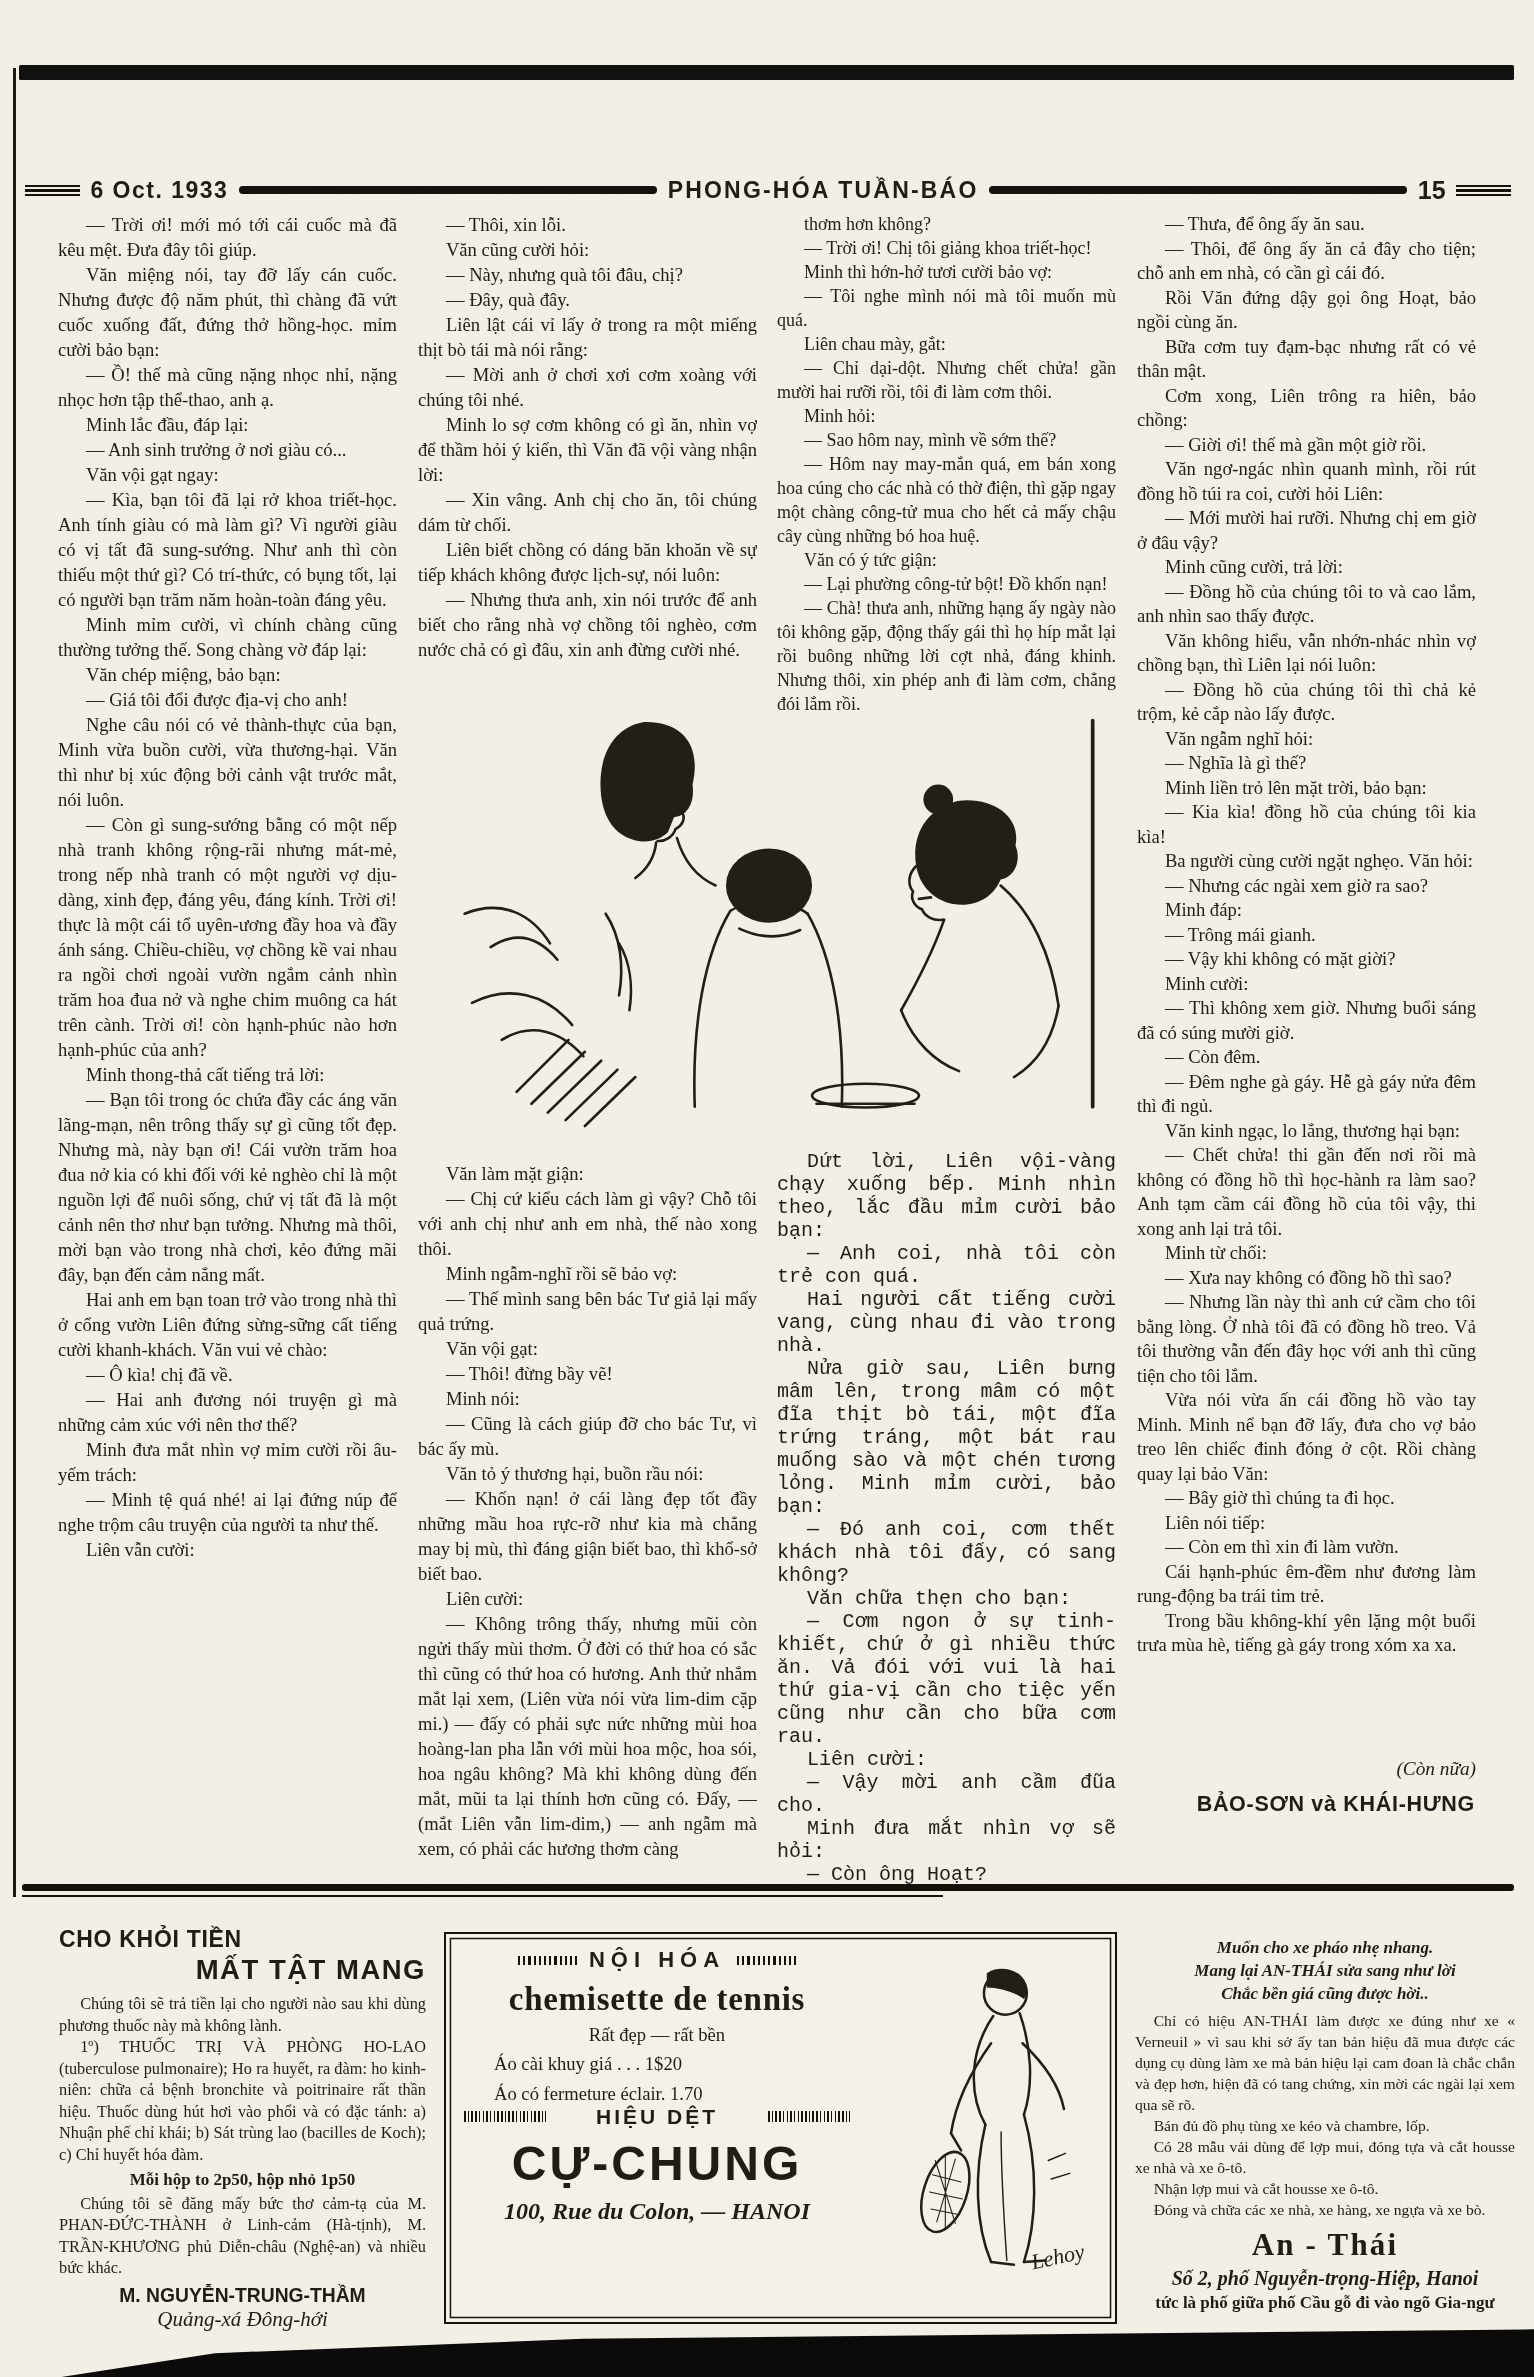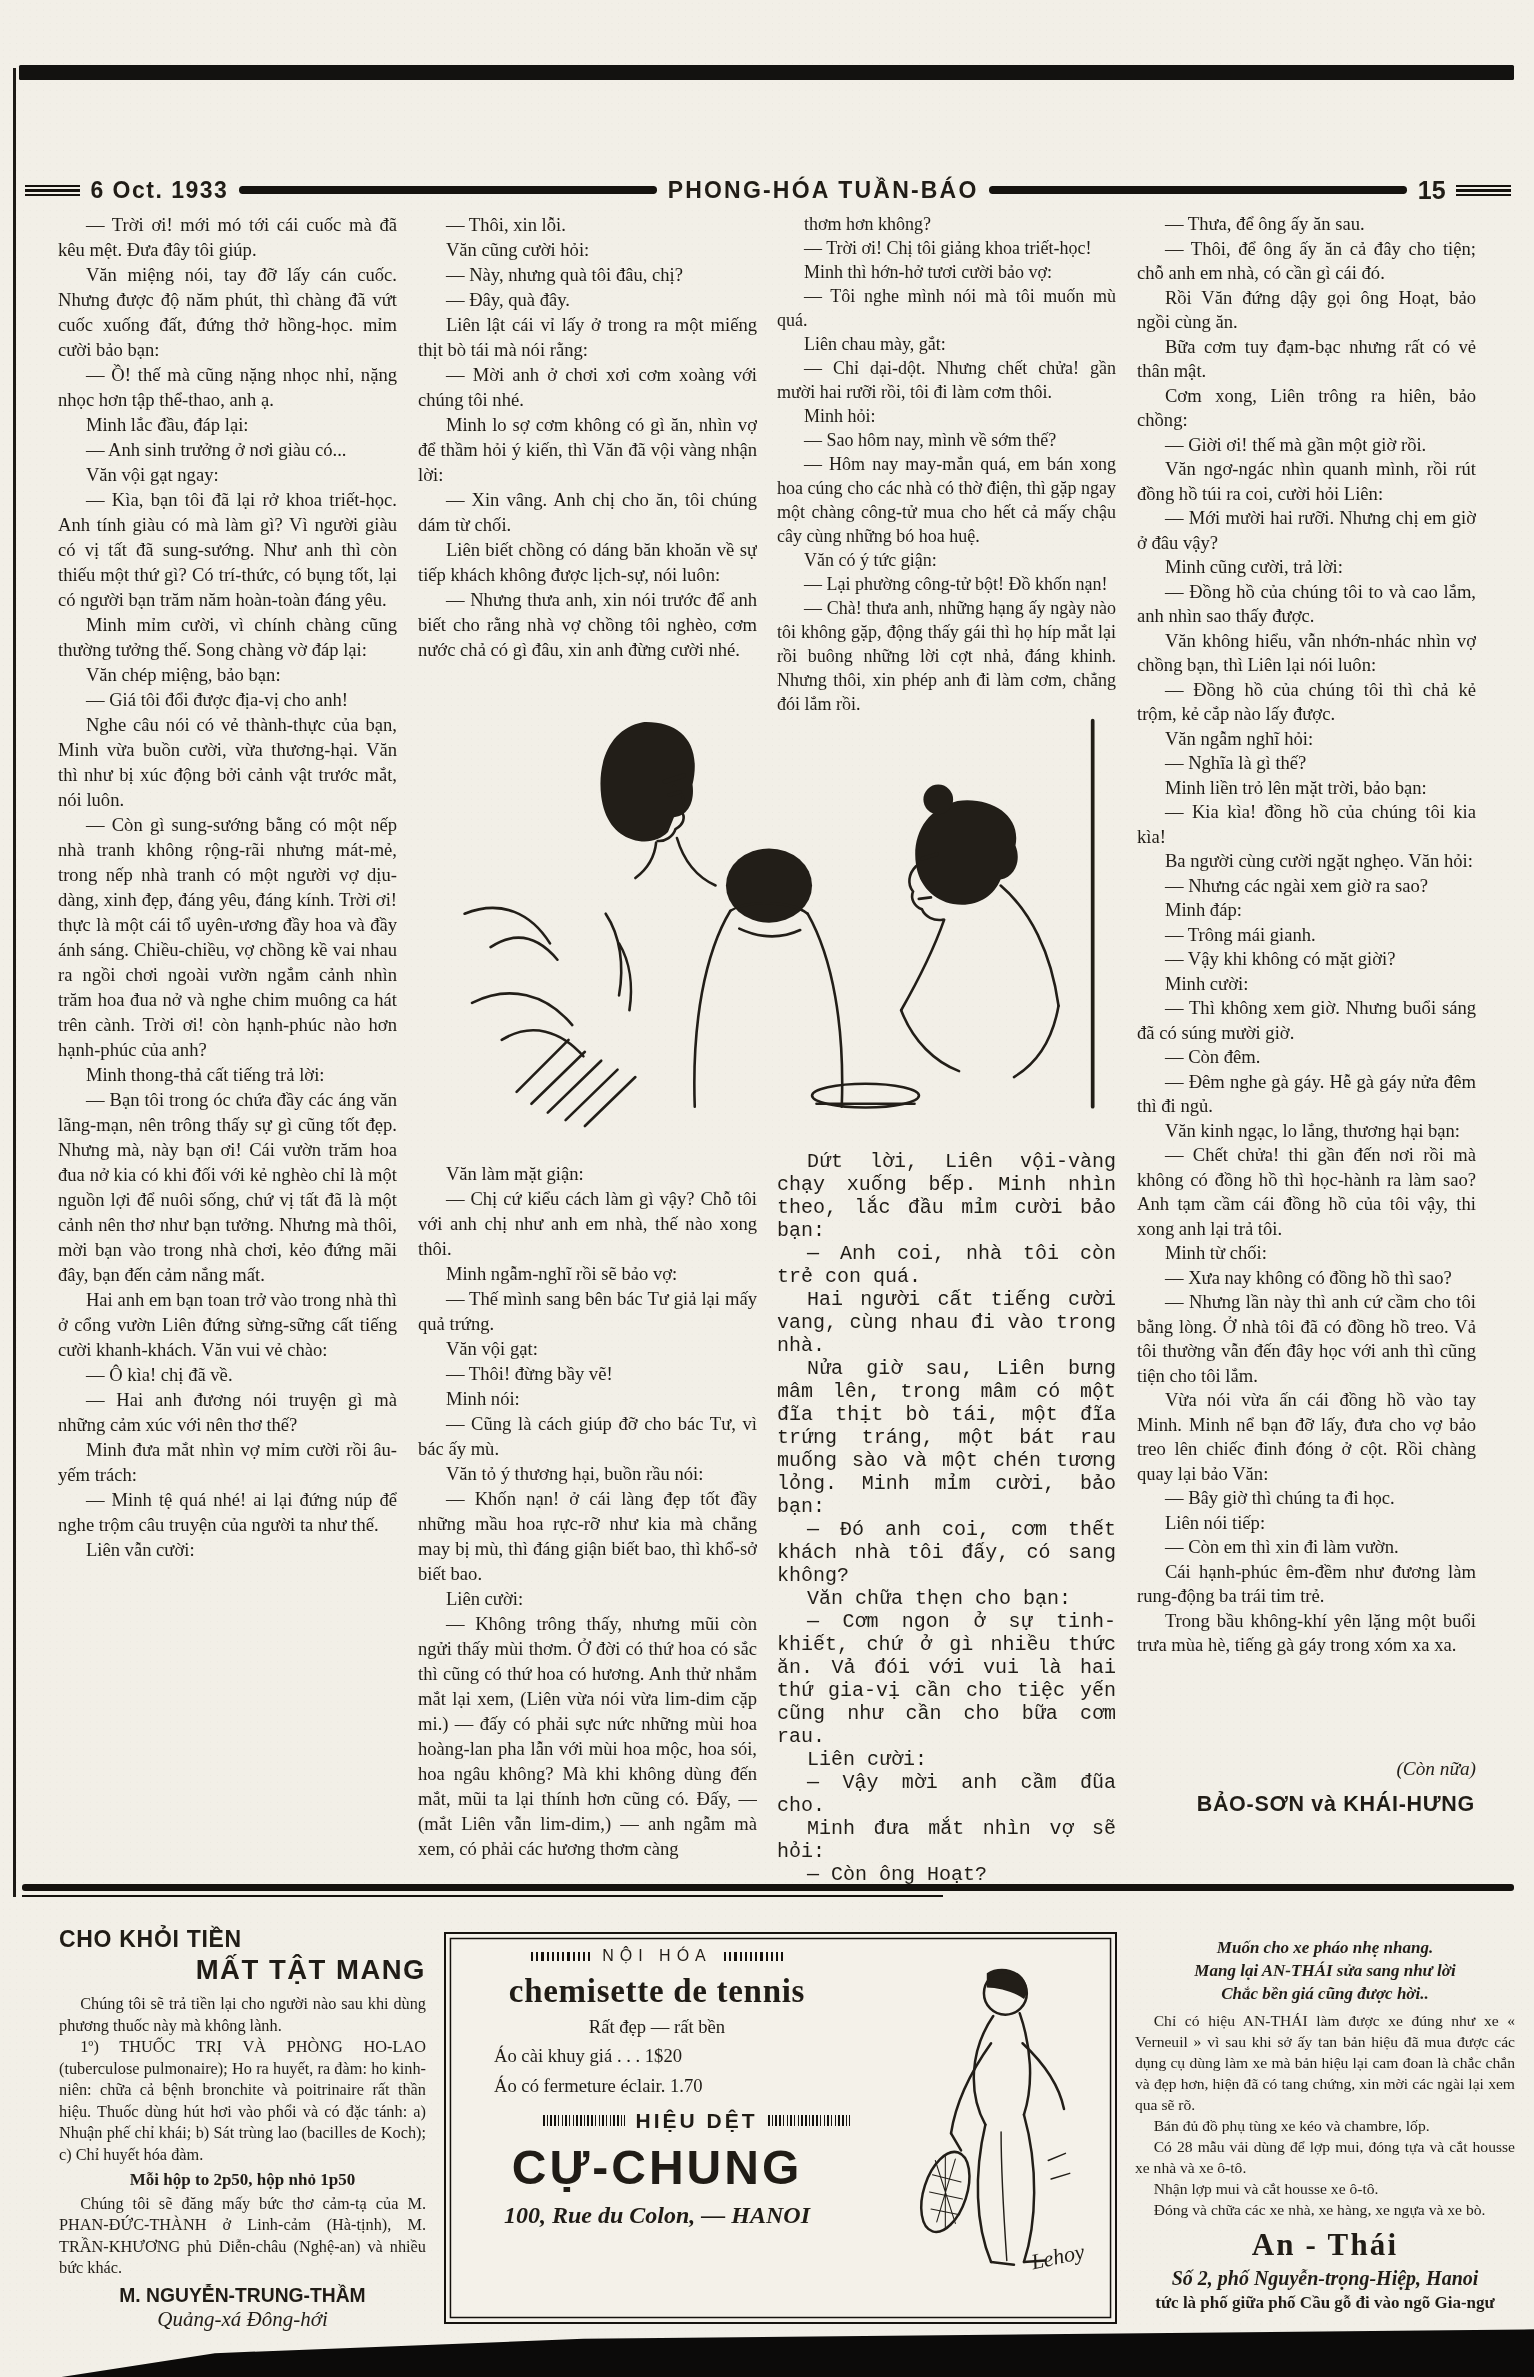--- a/index.html
+++ b/index.html
@@ -40,25 +40,25 @@
   .ad-left .body{margin-top:7.4px;font-size:16.3px;line-height:21.5px;text-align:justify;}
   .ad-left .body p{margin:0;text-indent:1.3em;}
   .adl-price{margin-top:4.5px;text-align:center;font-size:17px;font-weight:bold;}
   .adl-signer{margin-top:6px;text-align:center;font-family:"Liberation Sans",sans-serif;font-weight:bold;font-size:19.3px;}
   .adl-place{text-align:center;font-style:italic;font-size:21px;}
   .ad-mid{position:absolute;left:444px;top:1932px;width:669px;height:388px;background:#f4f1e9;
     border:2.2px solid #15120e;box-shadow:inset 0 0 0 3.7px #f4f1e9, inset 0 0 0 5.2px #15120e;}
   .adm-inner{position:absolute;left:18px;top:13.4px;width:386px;text-align:center;}
   .adm-kicker{display:flex;align-items:center;gap:12px;justify-content:center;}
   .adm-kicker .stripes{width:59px;height:9px;background:repeating-linear-gradient(90deg,#15120e 0 2.2px,transparent 2.2px 5.2px);}
-  .adm-kicker span{font-family:"Liberation Sans",sans-serif;font-weight:normal;font-size:16px;letter-spacing:6px;}
+  .adm-kicker span{font-family:"Liberation Sans",sans-serif;font-weight:bold;font-size:22px;letter-spacing:6px;}
   .adm-product{margin-top:7.4px;font-weight:bold;font-size:33px;letter-spacing:0.7px;}
   .adm-tagline{margin-top:6px;font-size:18.6px;}
   .adm-price{margin-top:7.4px;text-align:left;padding-left:30px;font-size:18.6px;}
-  .adm-label{margin-top:12px;display:flex;align-items:center;gap:10.4px;justify-content:flex-end;}
+  .adm-label{margin-top:0;display:flex;align-items:center;gap:10.4px;justify-content:space-between;}
   .adm-label .stripes{width:82px;height:10.4px;background:repeating-linear-gradient(90deg,#15120e 0 1.5px,transparent 1.5px 3.7px);}
   .adm-label span{font-family:"Liberation Sans",sans-serif;font-weight:bold;font-size:21px;letter-spacing:3px;}
   .adm-brand{margin-top:7.4px;font-family:"Liberation Sans",sans-serif;font-weight:bold;font-size:48px;letter-spacing:3px;}
   .adm-addr{margin-top:7.4px;font-style:italic;font-weight:bold;font-size:24px;}
   .adm-art{position:absolute;right:10.4px;top:12px;width:245px;height:336px;}
   .adm-sign{position:absolute;right:30px;bottom:52px;font-style:italic;font-size:22px;transform:rotate(-12deg);font-family:"Liberation Serif",serif;}
   .ad-right{position:absolute;left:1135px;top:1906px;width:380px;}
   .adr-verse{font-style:italic;font-weight:bold;font-size:17px;line-height:23px;text-align:center;margin-top:30px;}
   .ad-right .body{margin-top:4.5px;font-size:15.6px;line-height:21px;text-align:justify;}
   .ad-right .body p{margin:0;text-indent:1.2em;}

